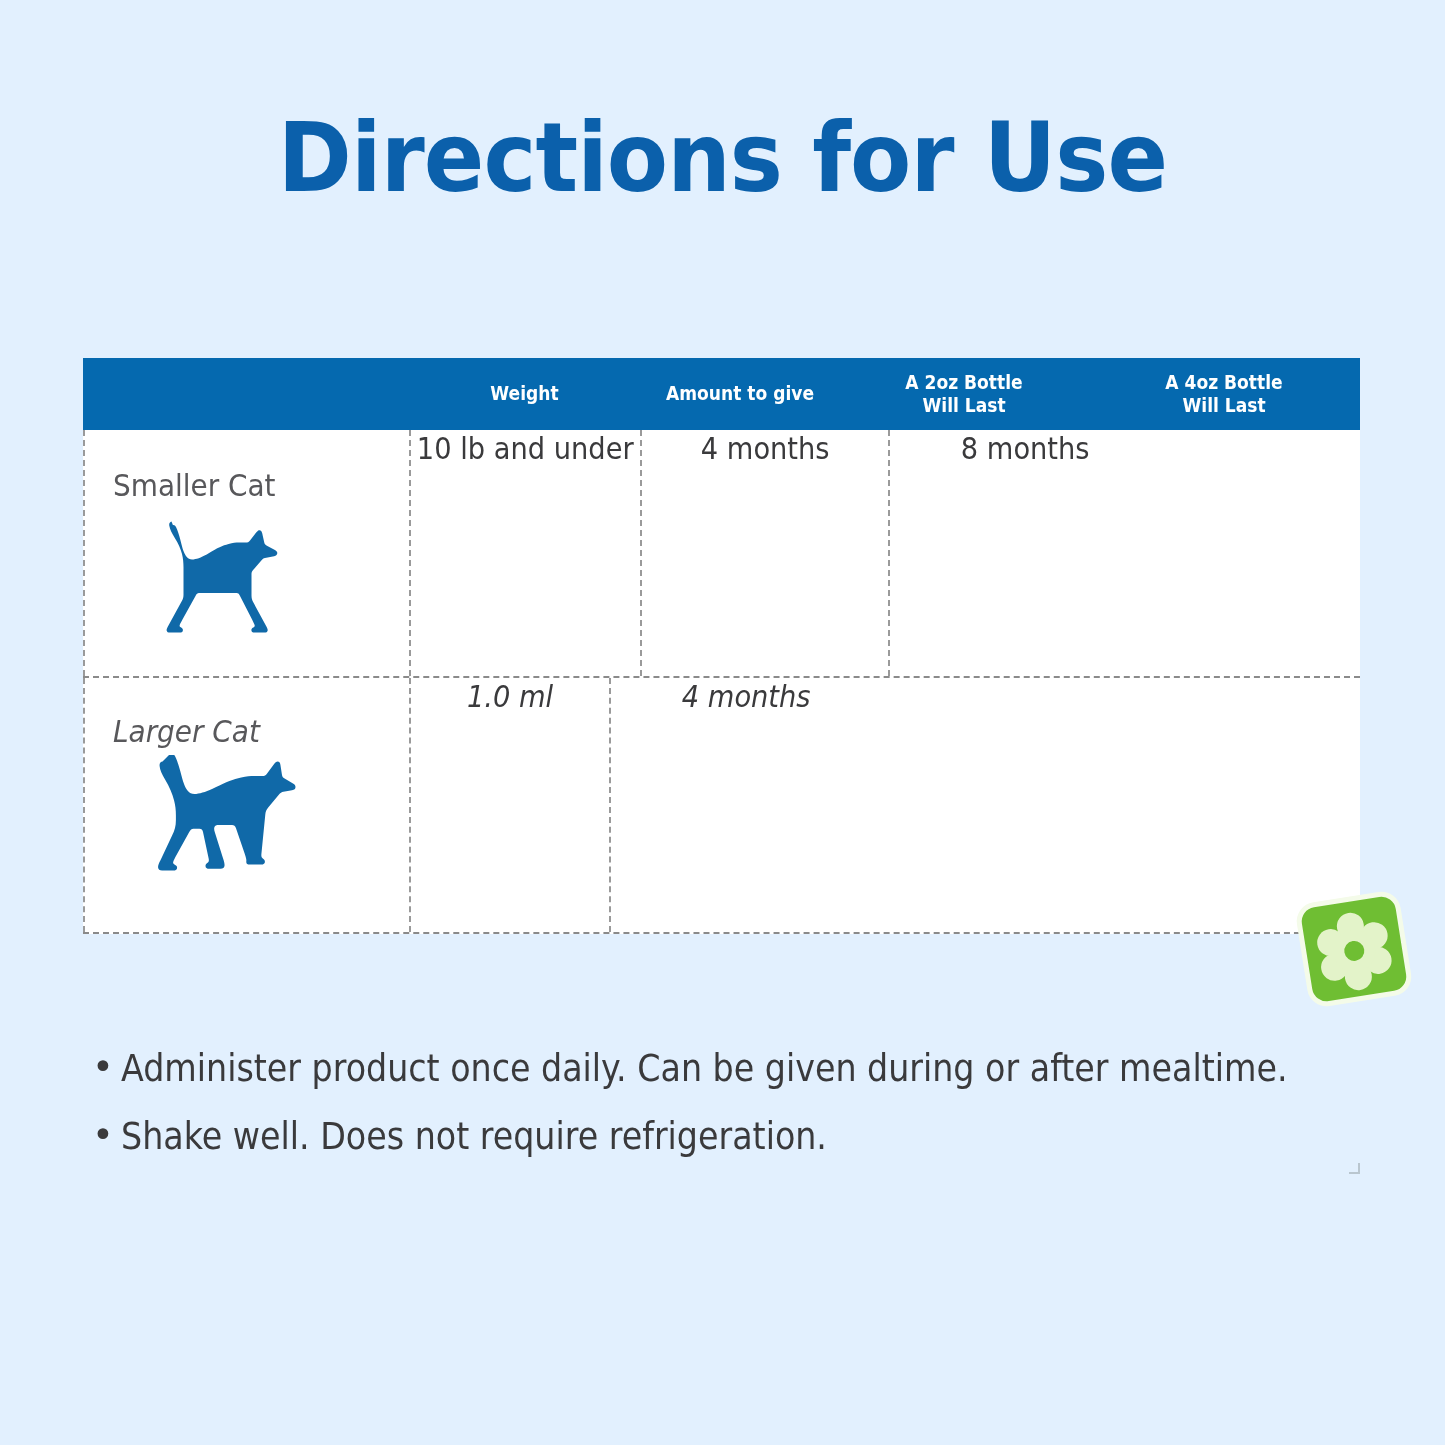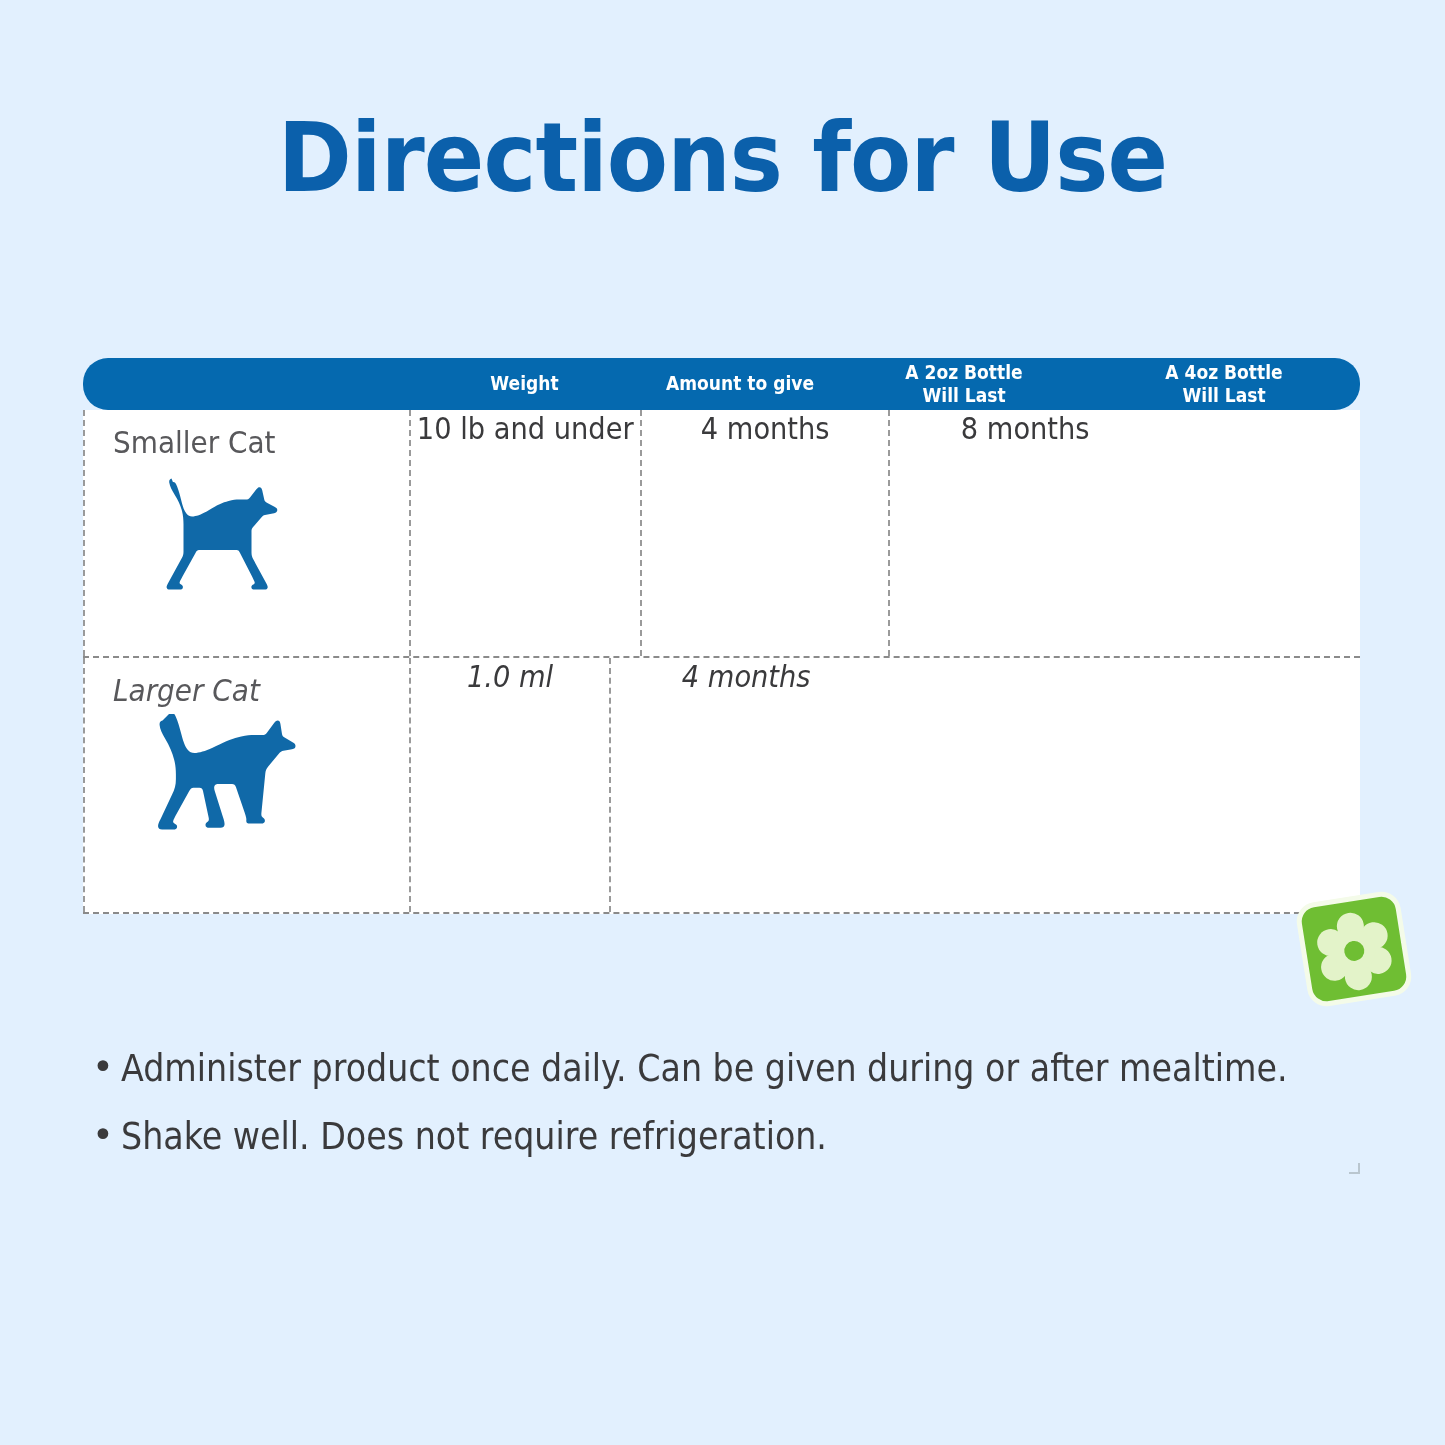--- a/index.html
+++ b/index.html
@@ -40,23 +40,22 @@
   .dosage-table {
     position: absolute;
     left: 83px;
     top: 358px;
     width: 1277px;
   }
 
   .table-header {
     display: flex;
     background: #0569af;
-    height: 52px;
+    height: 72px;
     align-items: center;
-    border-radius: 25px;
   }
 
   .th {
     color: #ffffff;
     font-family: "DejaVu Sans", sans-serif;
     font-weight: bold;
     font-size: 19px;
     line-height: 1.22;
     text-align: center;
     transform: scaleX(0.9);
@@ -87,21 +86,21 @@
     justify-content: center;
     box-sizing: border-box;
   }
   .cell + .cell {
     border-left: 2px dashed #9a9a9a;
   }
   .cell.animal-cell {
     border-left: 2px dashed #9a9a9a;
     flex-direction: column;
     align-items: flex-start;
-    justify-content: flex-start;
+    justify-content: center;
     padding-top: 14px;
   }
 
   .cell-value {
     font-family: "DejaVu Sans", sans-serif;
     font-size: 31px;
     color: #3a3a3c;
     transform: scaleX(0.88);
     white-space: nowrap;
   }

